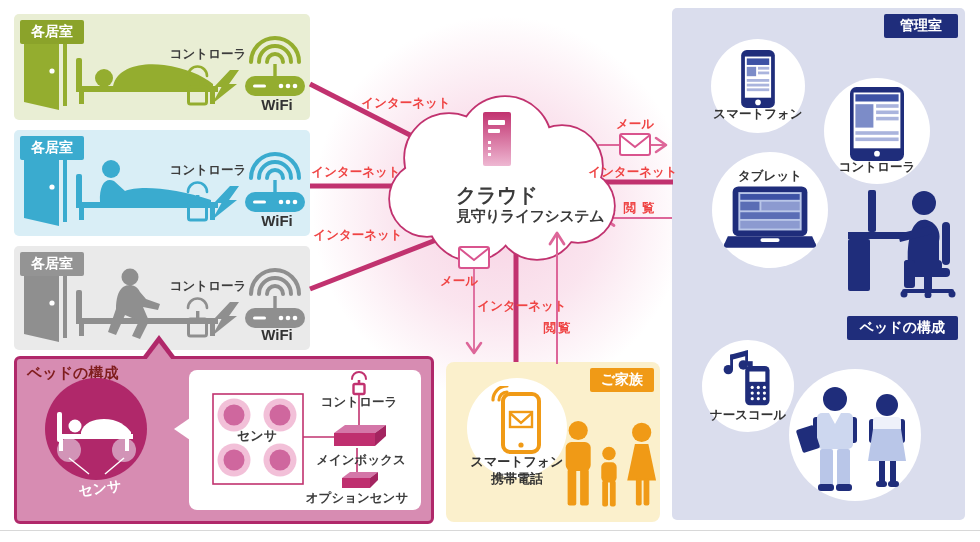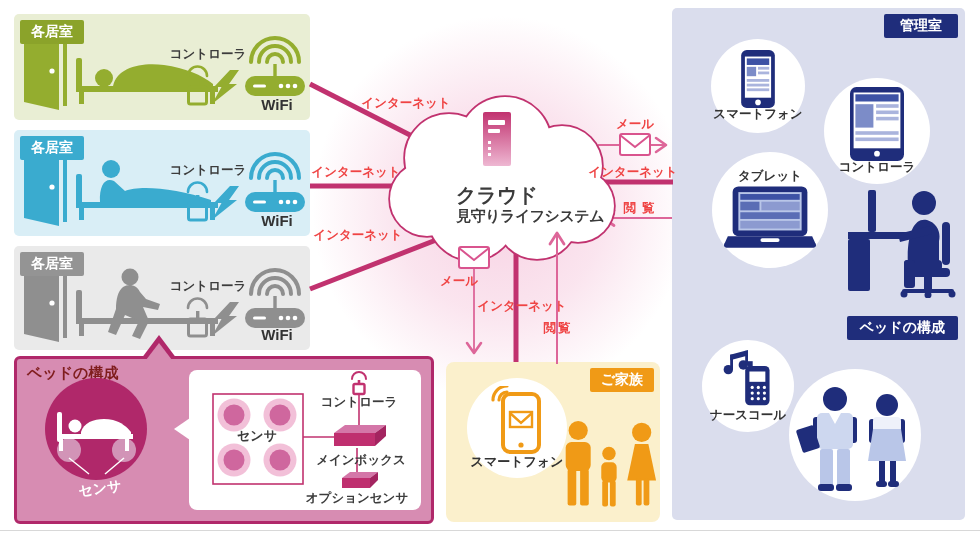--- a/index.html
+++ b/index.html
@@ -339,20 +339,21 @@
         <path d="M10,14 A8,8 0 0 1 18,6" stroke="#f09a16" stroke-width="3.2" fill="none" stroke-linecap="round"></path>
         <path d="M4,14 A14,14 0 0 1 18,0" stroke="#f09a16" stroke-width="3.2" fill="none" stroke-linecap="round"></path>
         <rect x="14" y="8" width="36" height="58" rx="7" fill="#fff" stroke="#f09a16" stroke-width="4"></rect>
         <rect x="21" y="26" width="22" height="15" fill="#fff" stroke="#f09a16" stroke-width="2.4"></rect>
         <path d="M21,27 L32,37 L43,27" fill="none" stroke="#f09a16" stroke-width="2.4"></path>
         <circle cx="32" cy="59" r="2.6" fill="#f09a16"></circle>
       </svg>
     </div>
     <div id="family-device-lbl">
       <div>スマートフォン</div>
+      <div>携帯電話</div>
     </div>
     <svg class="abs" style="left:112px;top:56px;" width="100" height="100" viewBox="0 0 104 98">
       <g fill="#f09a16">
         <circle cx="21" cy="10" r="10"></circle>
           <rect x="8" y="22" width="26" height="30" rx="6"></rect>
         <rect x="10" y="50" width="9" height="38" rx="2"></rect>
           <rect x="23" y="50" width="9" height="38" rx="2"></rect>
         <circle cx="53" cy="34" r="7"></circle>
           <rect x="45" y="43" width="16" height="21" rx="5"></rect>
         <rect x="46" y="62" width="6" height="27" rx="2"></rect>

